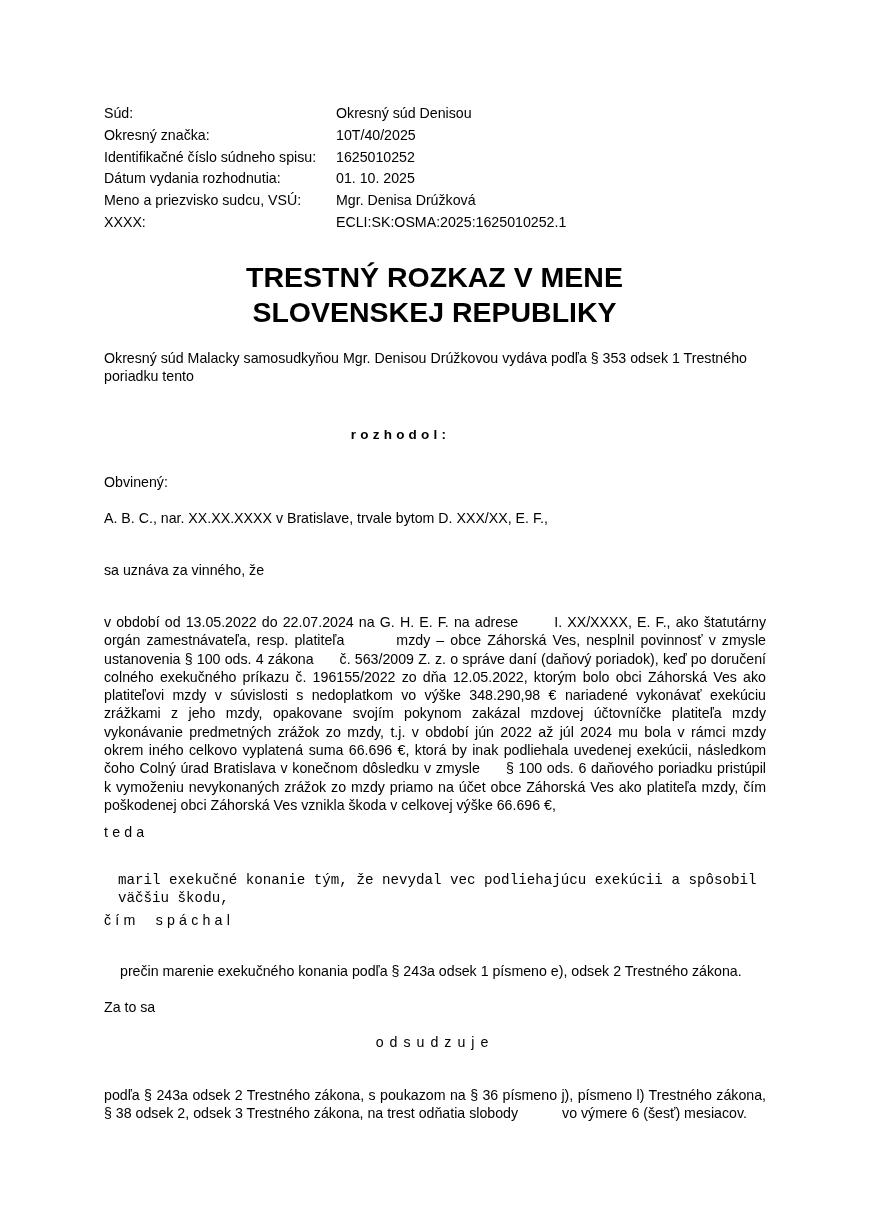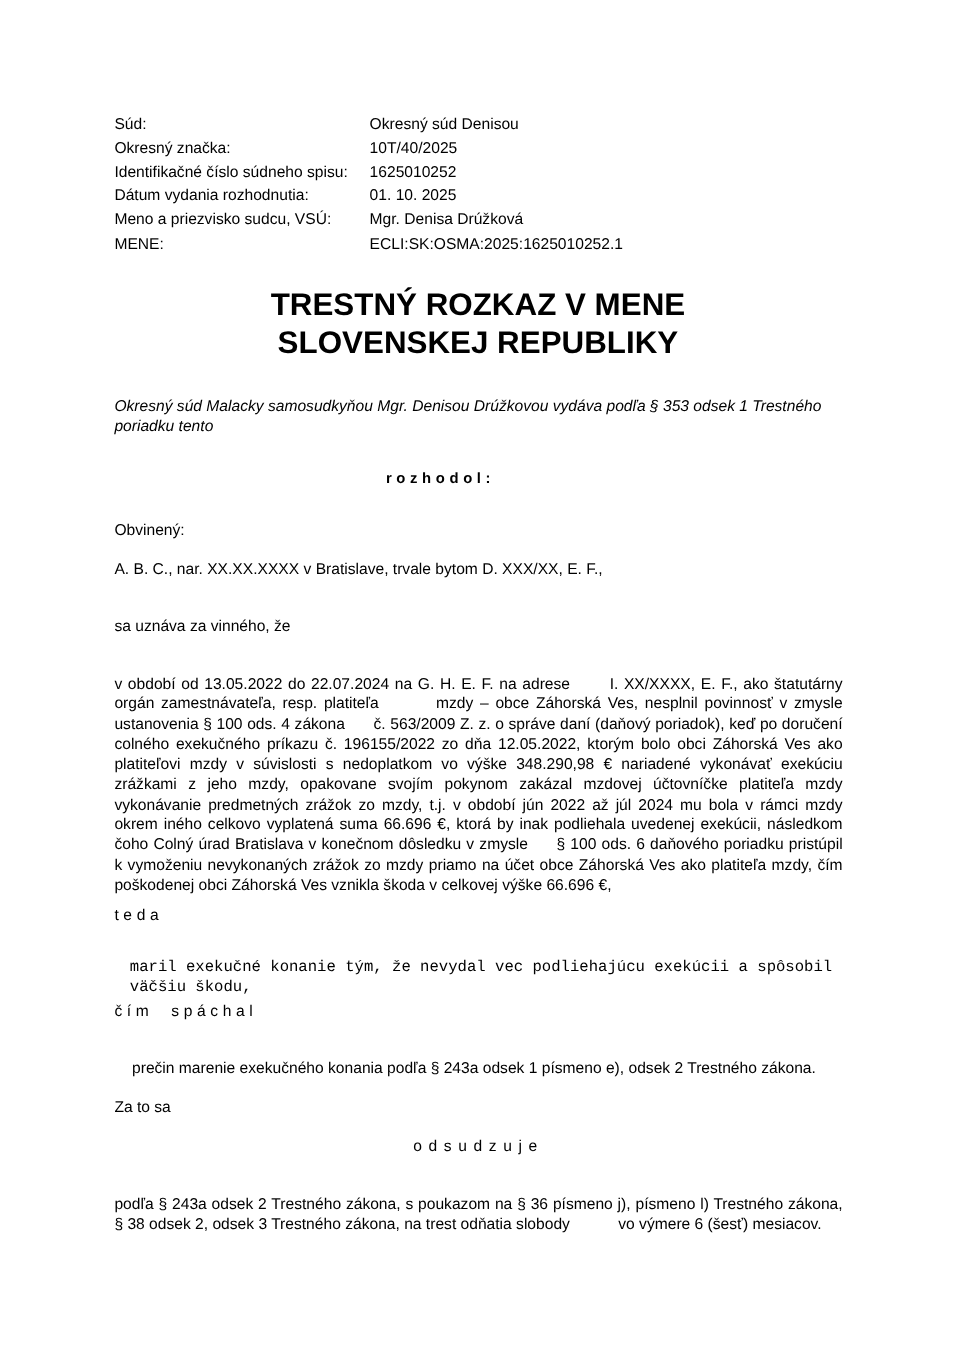--- a/index.html
+++ b/index.html
@@ -94,31 +94,31 @@
     </div>
     <div class="meta-row">
       <span class="meta-label">Dátum vydania rozhodnutia:</span>
       <span class="meta-value">01. 10. 2025</span>
     </div>
     <div class="meta-row">
       <span class="meta-label">Meno a priezvisko sudcu, VSÚ:</span>
       <span class="meta-value">Mgr. Denisa Drúžková</span>
     </div>
     <div class="meta-row">
-      <span class="meta-label">MENE:</span>
+      <span class="meta-label">XXXX:</span>
       <span class="meta-value">ECLI:SK:OSMA:2025:1625010252.1</span>
     </div>
   </div>
 
   <h1 class="title" style="margin:0;">
     <span>TRESTNÝ ROZKAZ V MENE</span>
     <span>SLOVENSKEJ REPUBLIKY</span>
   </h1>
 
-  <p class="block" style="top:361px; margin:0;font-style:italic;">Okresný súd Malacky samosudkyňou Mgr. Denisou Drúžkovou vydáva podľa § 353 odsek 1 Trestného poriadku tento</p>
+  <p class="block" style="top:349px; margin:0;">Okresný súd Malacky samosudkyňou Mgr. Denisou Drúžkovou vydáva podľa § 353 odsek 1 Trestného poriadku tento</p>
 
   <p class="block center bold spaced" style="top:426px; margin:0; font-size:13.5px;">rozhodol:</p>
 
   <p class="block" style="top:473px; margin:0;">Obvinený:</p>
 
   <p class="block" style="top:509px; margin:0;">A. B. C.,  nar. XX.XX.XXXX v Bratislave, trvale bytom D. XXX/XX, E. F.,</p>
 
   <p class="block" style="top:561px; margin:0;">sa uznáva za vinného, že</p>
 
   <p class="block justify" style="top:613px; margin:0;"><span>v období od 13.05.2022 do 22.07.2024 na G. H. E. F. na adrese</span><span class="gap"></span><span>I. XX/XXXX, E. F., ako štatutárny orgán zamestnávateľa, resp. platiteľa</span><span class="gap-l"></span><span>mzdy – obce Záhorská Ves, nesplnil povinnosť v zmysle ustanovenia § 100 ods. 4 zákona</span><span class="gap-s"></span><span>č. 563/2009 Z. z. o správe daní (daňový poriadok), keď po doručení colného exekučného príkazu č. 196155/2022 zo dňa 12.05.2022, ktorým bolo obci Záhorská Ves ako platiteľovi mzdy v súvislosti s nedoplatkom vo výške 348.290,98 € nariadené vykonávať exekúciu zrážkami z jeho mzdy, opakovane svojím pokynom zakázal mzdovej účtovníčke platiteľa mzdy vykonávanie predmetných zrážok zo mzdy, t.j. v období jún 2022 až júl 2024 mu bola v rámci mzdy okrem iného celkovo vyplatená suma 66.696 €, ktorá by inak podliehala uvedenej exekúcii, následkom čoho Colný úrad Bratislava v konečnom dôsledku v zmysle</span><span class="gap-s"></span><span>§ 100 ods. 6 daňového poriadku pristúpil k vymoženiu nevykonaných zrážok zo mzdy priamo na účet obce Záhorská Ves ako platiteľa mzdy, čím poškodenej obci Záhorská Ves vznikla škoda v celkovej výške 66.696 €,</span></p>

